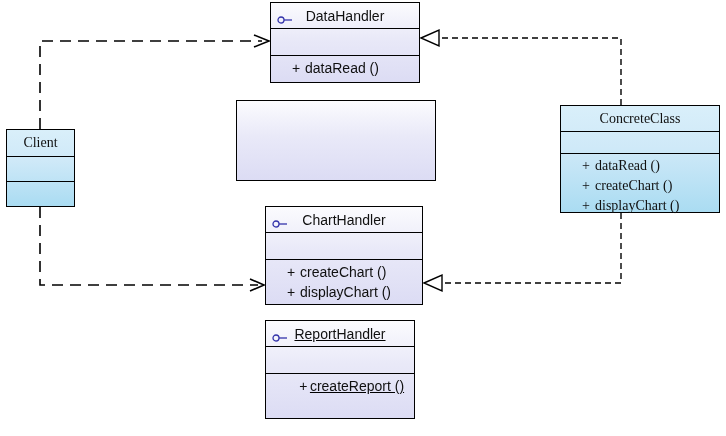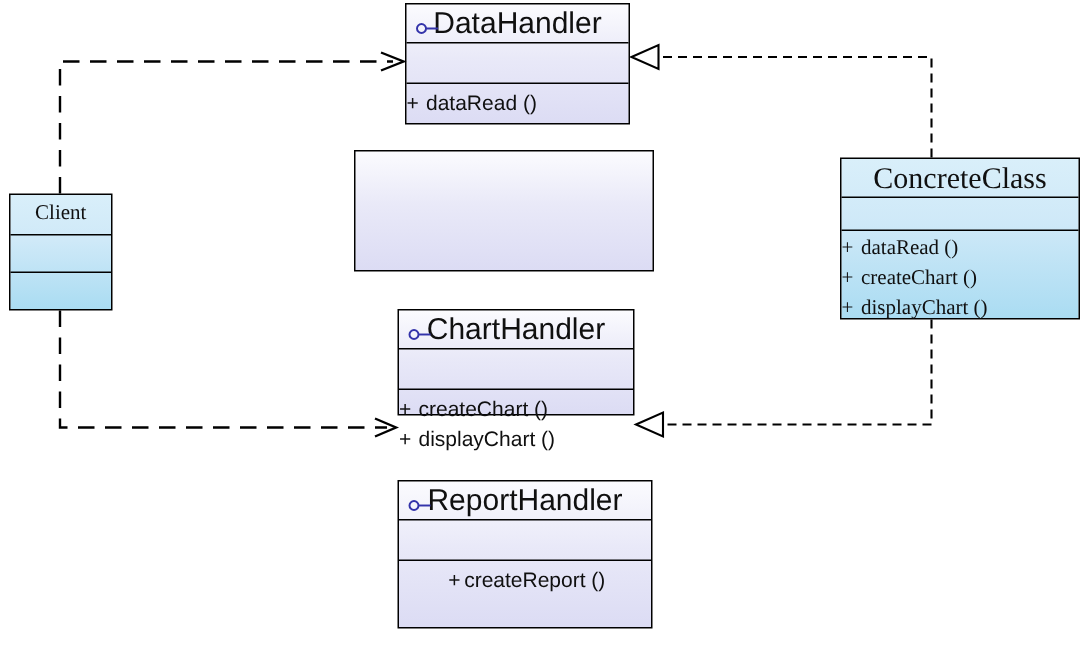--- a/index.html
+++ b/index.html
@@ -49,21 +49,21 @@
   .compartment + .compartment {
     border-top: 1px solid #000000;
   }
   .title-compartment {
     display: flex;
     align-items: center;
     justify-content: center;
     position: relative;
   }
   .title-text {
-    font-size: 20px;
+    font-size: 14px;
     color: #101010;
     line-height: 1;
     white-space: nowrap;
   }
   .iface-icon {
     position: absolute;
     left: 6px;
     top: 50%;
     transform: translateY(-50%);
     width: 16px;
@@ -72,45 +72,45 @@
   .attrs-compartment {
     
   }
   .ops-compartment {
     padding: 2px 0 2px 0;
   }
   .op-row {
     font-size: 14px;
     color: #101010;
     line-height: 20px;
-    padding-left: 0;
+    padding-left: 21px;
     white-space: nowrap;
   }
   .op-row .vis {
     display: inline-block;
     width: 13px;
   }
 
   
   #box-datahandler    { left: 270px; top: 2px;   width: 150px; height: 81px; }
   #box-datahandler .title-compartment { height: 25px; }
   #box-datahandler .attrs-compartment { height: 27px; }
   #box-datahandler .ops-compartment   { height: 27px; }
 
   #box-xmltransformer { left: 236px; top: 100px; width: 200px; height: 81px; }
   #box-xmltransformer .title-compartment { height: 25px; }
   #box-xmltransformer .attrs-compartment { height: 27px; }
   #box-xmltransformer .ops-compartment   { height: 27px; }
 
-  #box-charthandler   { left: 265px; top: 206px; width: 158px; height: 71px; }
+  #box-charthandler   { left: 265px; top: 206px; width: 158px; height: 99px; }
   #box-charthandler .title-compartment { height: 25px; }
   #box-charthandler .attrs-compartment { height: 27px; }
   #box-charthandler .ops-compartment   { height: 45px; }
 
-  #box-reporthandler  { left: 265px; top: 320px; width: 170px; height: 99px; }
+  #box-reporthandler  { left: 265px; top: 320px; width: 150px; height: 99px; text-decoration: underline; }
   #box-reporthandler .title-compartment { height: 25px; }
   #box-reporthandler .attrs-compartment { height: 27px; }
   #box-reporthandler .ops-compartment   { height: 45px; text-align: center; }
 
   #box-concreteclass  { left: 560px; top: 105px; width: 160px; height: 108px; }
   #box-concreteclass .title-compartment { height: 25px; }
   #box-concreteclass .attrs-compartment { height: 22px; }
   #box-concreteclass .ops-compartment   { height: 59px; }
 
   #box-client         { left: 6px;   top: 129px; width: 69px; height: 78px; }

